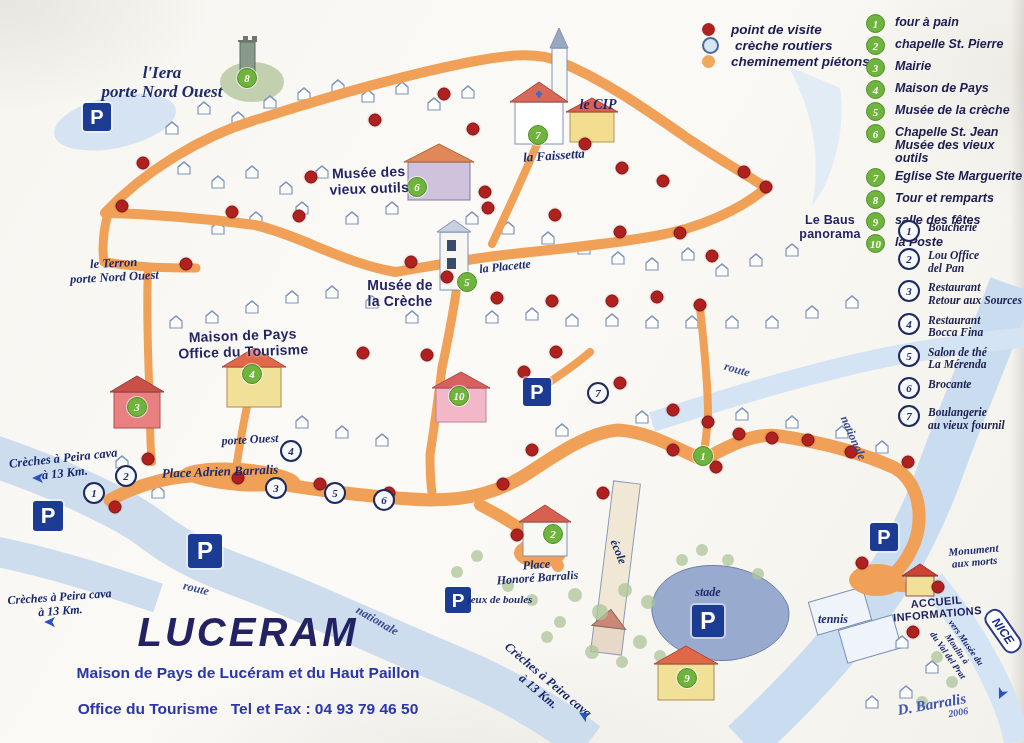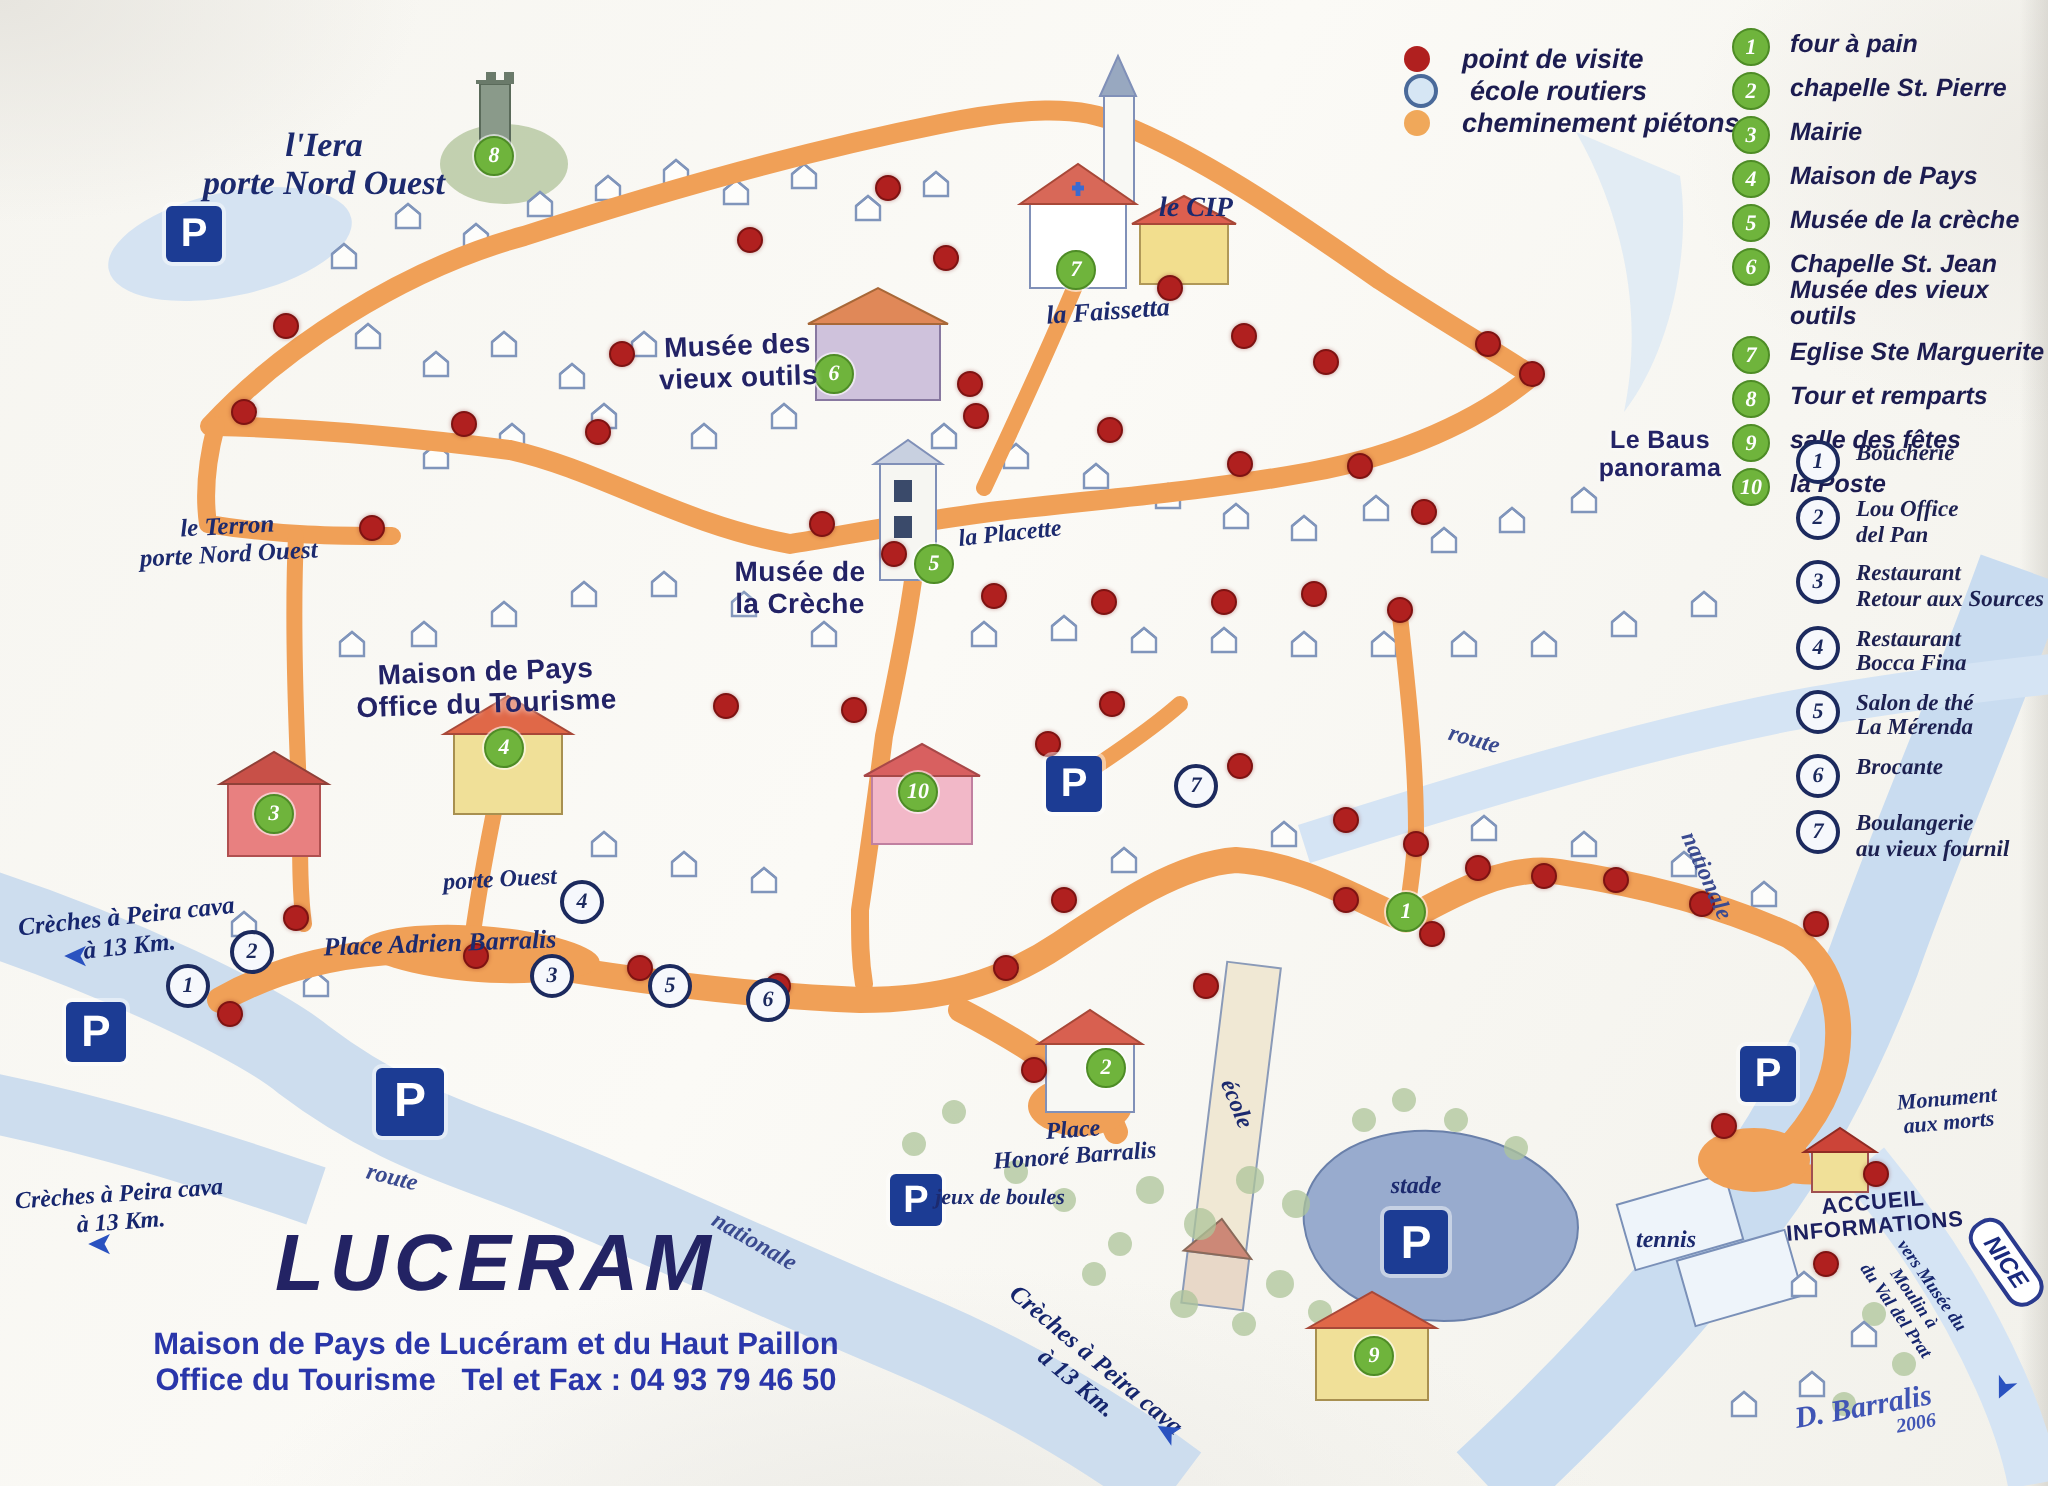--- a/index.html
+++ b/index.html
@@ -48,21 +48,21 @@
   .poi-row{display:flex;align-items:flex-start;gap:10px;}
   .poi-txt{font:italic 700 12.5px "Liberation Sans",sans-serif;color:#1c1c50;white-space:pre-line;line-height:1.05;padding-top:2px;}
   .shops-list{position:absolute;left:898px;top:220px;width:126px;display:flex;flex-direction:column;gap:6px;z-index:4;}
   .shop-row{display:flex;align-items:flex-start;gap:8px;}
   .shop-txt{font:italic 700 11.5px "Liberation Serif",serif;color:#1c2050;white-space:pre-line;line-height:1.1;padding-top:1px;}
   
   .title-block{position:absolute;left:68px;top:614px;width:360px;text-align:center;z-index:4;}
   .t1{font:700 28px "Liberation Sans",sans-serif;color:#232364;letter-spacing:.5px;}
   .t2{font:italic 800 40px "Liberation Sans",sans-serif;color:#232364;letter-spacing:3px;margin-top:-4px;}
   .t3{font:700 15.5px "Liberation Sans",sans-serif;color:#2a36aa;margin-top:9px;}
-  .t4{font:700 15.5px "Liberation Sans",sans-serif;color:#2a36aa;margin-top:0;white-space:pre;}
+  .t4{font:700 15.5px "Liberation Sans",sans-serif;color:#2a36aa;margin-top:18px;white-space:pre;}
   .signature{position:absolute;left:898px;top:696px;transform:rotate(-10deg);
     color:#4055b5;font:italic 700 15px "Liberation Serif",serif;z-index:4;}
   .sig-year{display:block;font-size:10px;text-align:right;margin-top:-2px;}
 </style>
 </head>
 <body>
 
 <div class="page">
 
   <svg class="decor" width="1024" height="743" viewBox="0 0 1024 743">
@@ -383,21 +383,21 @@
     </div>
 
   <div class="legend">
     <div>
         <div class="lg-row">
           <div class="sw visit-point-dot"></div>
           <div class="lg-txt">point de visite</div>
         </div>
         <div class="lg-row">
           <div class="sw access-roads-circle"></div>
-          <div class="lg-txt">école routiers</div>
+          <div class="lg-txt">crèche routiers</div>
         </div>
         <div class="lg-row">
           <div class="sw pedestrian-path-dot"></div>
           <div class="lg-txt">cheminement piétons</div>
         </div>
       </div>
   </div>
 
   <div class="poi-list">
       <div class="poi-row">

